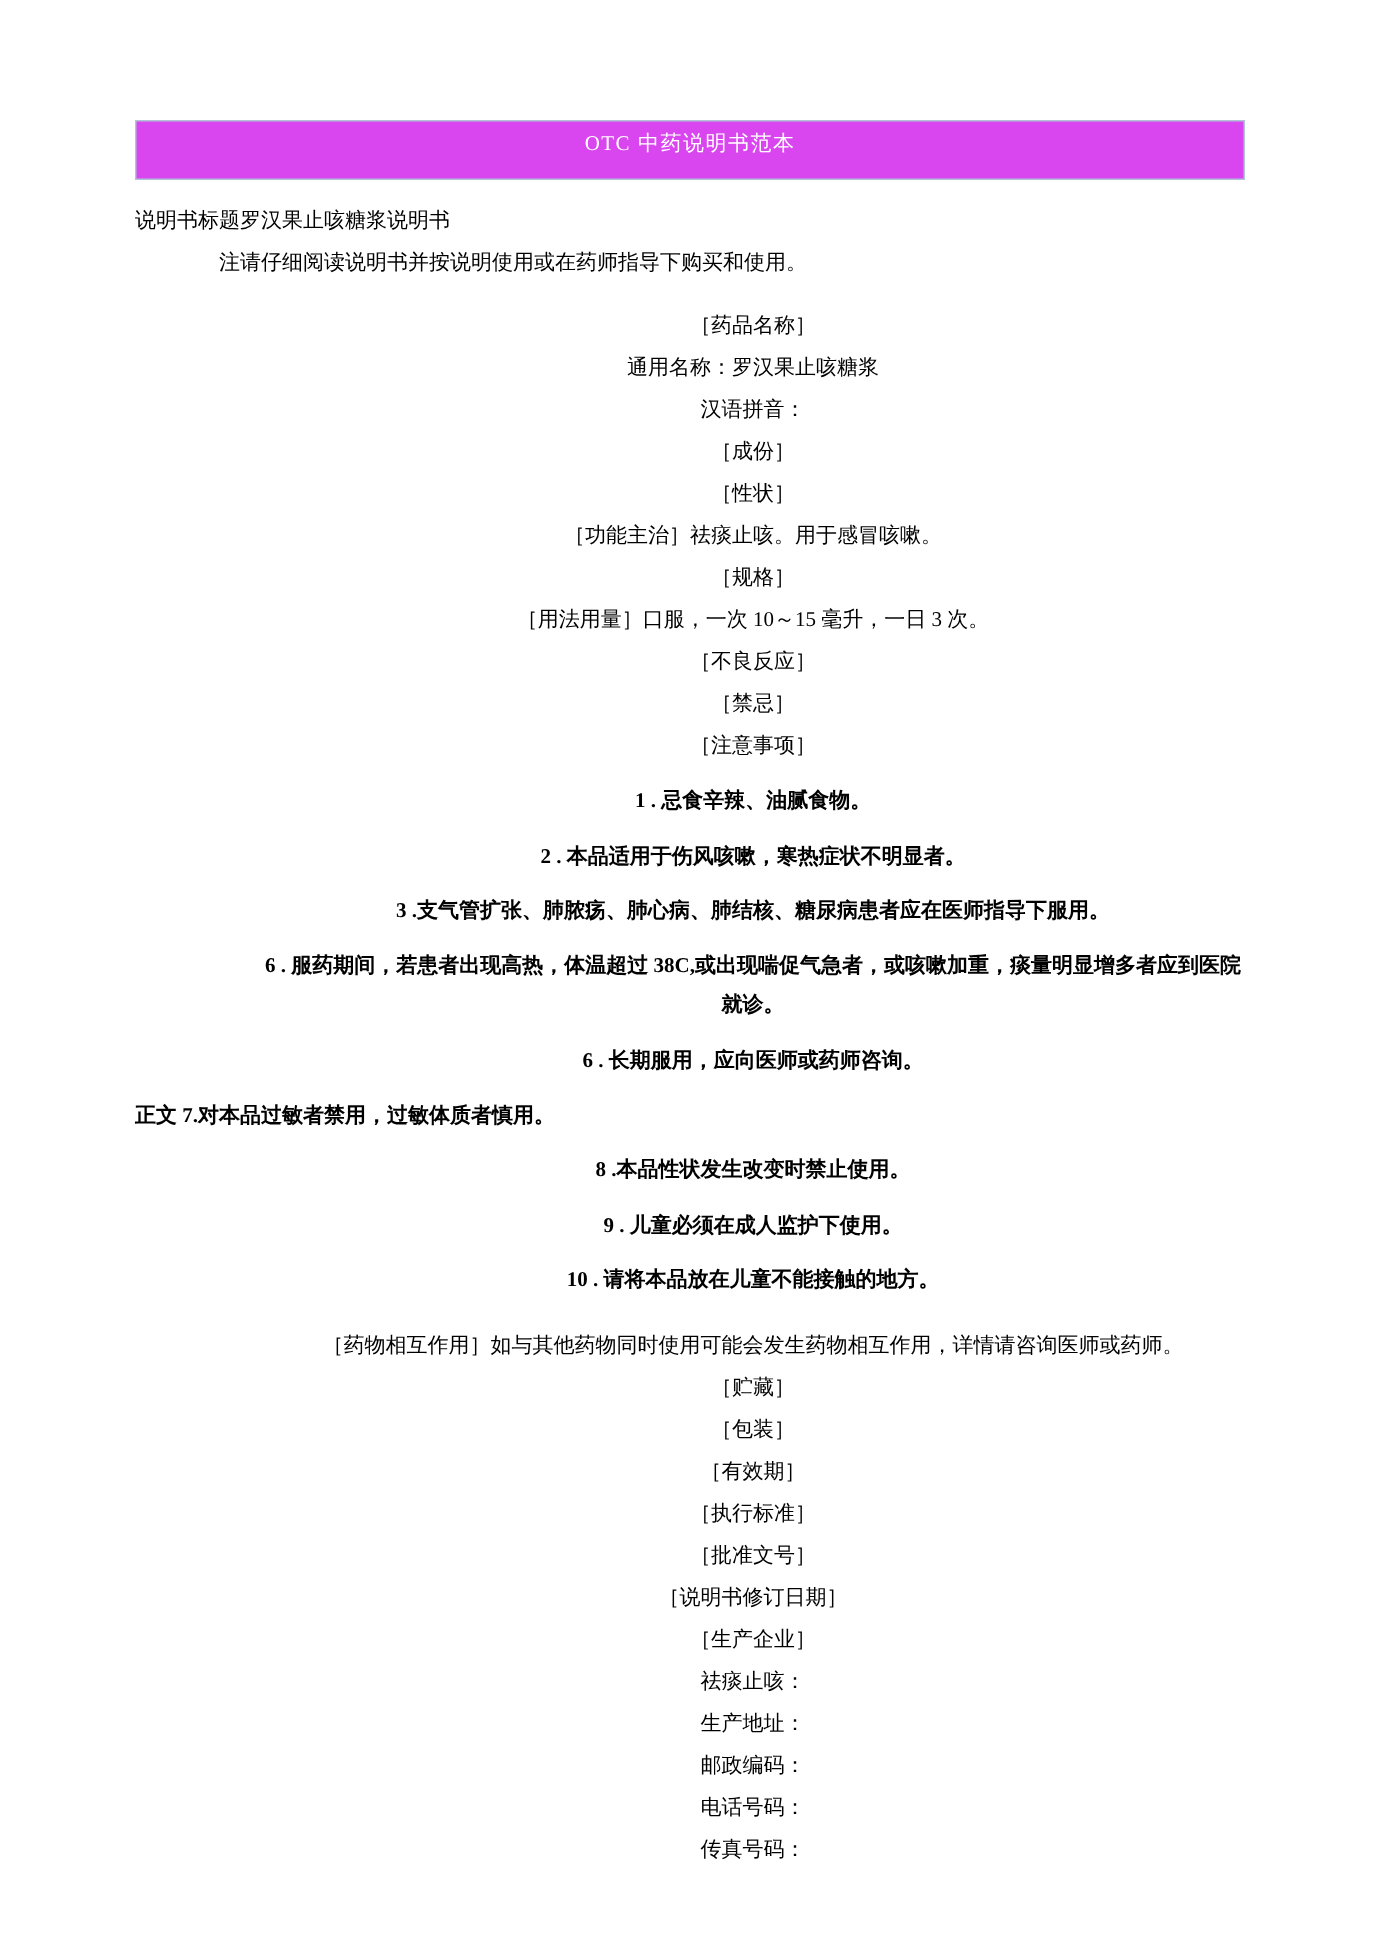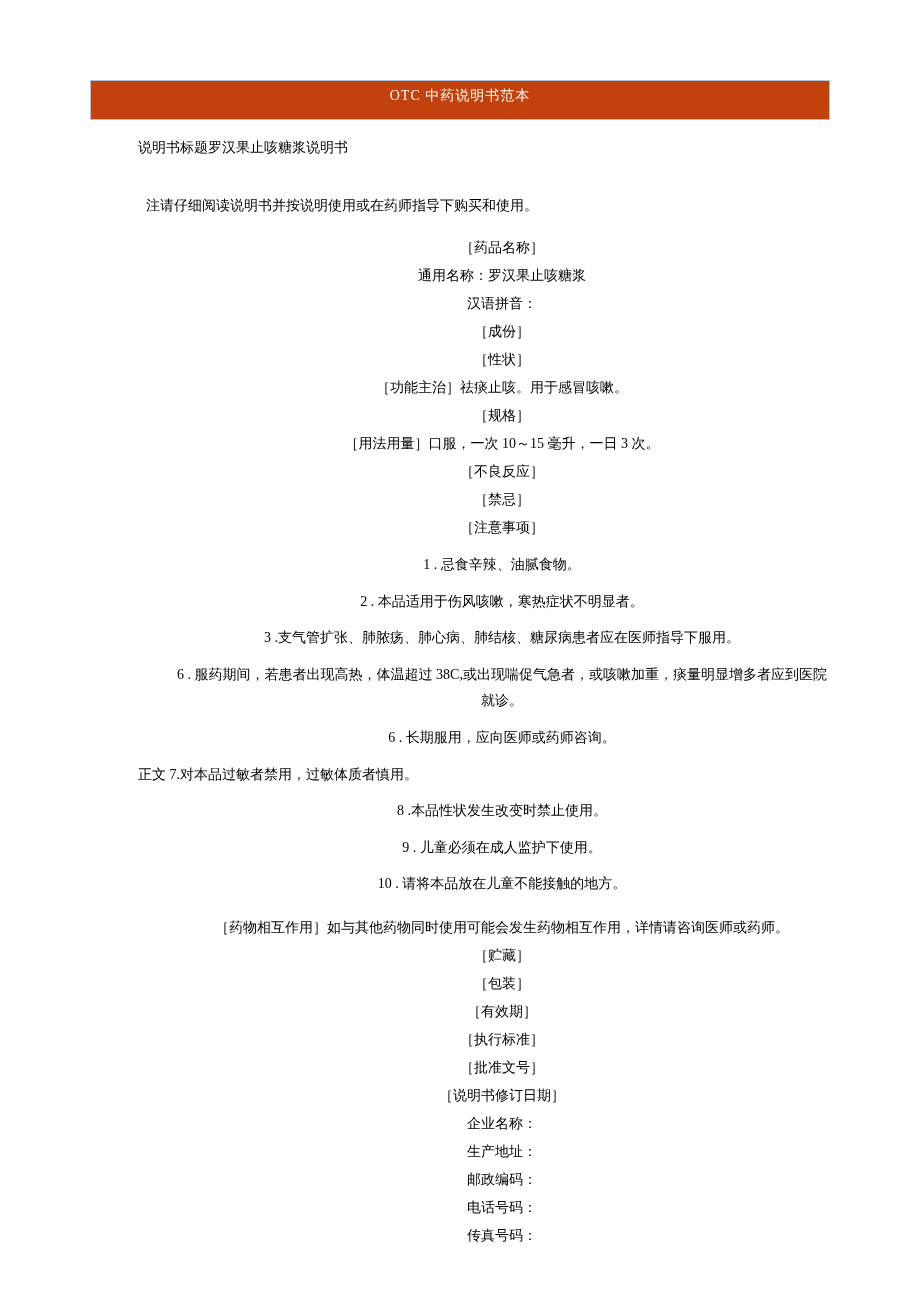--- a/index.html
+++ b/index.html
@@ -8,48 +8,47 @@
     background: #ffffff;
     font-family: "SimSun", "宋体", serif;
     font-size: 14px;
     color: #000000;
     width: 920px;
   }
   .page {
     padding: 80px 90px 60px 90px;
   }
   .banner {
-    background: #c2410c;
+    background: #d946ef;
     border: 1px solid #b0c4d8;
     color: #ffffff;
     text-align: center;
     padding: 6px 0 14px 0;
     font-size: 14px;
     margin-bottom: 14px;
     letter-spacing: 1px;
   }
   .line {
     line-height: 2.0;
     margin: 0;
   }
   .spaced {
     line-height: 1.9;
     margin: 10px 0;
+    font-weight: bold;
   }
   .indent1 {
     padding-left: 56px;
-    margin-top: 30px;
   }
   .indent2 {
     padding-left: 84px;
     text-align: center;
   }
   .no-indent {
     padding-left: 0;
-    margin-left: 48px;
   }
 </style>
 </head>
 <body>
 
 <div class="page">
 
   <div class="banner">OTC 中药说明书范本</div>
 
   <p class="line no-indent">说明书标题罗汉果止咳糖浆说明书</p>
@@ -83,19 +82,20 @@
 
   <div style="height:6px"></div>
 
   <p class="line indent2">［药物相互作用］如与其他药物同时使用可能会发生药物相互作用，详情请咨询医师或药师。</p>
   <p class="line indent2">［贮藏］</p>
   <p class="line indent2">［包装］</p>
   <p class="line indent2">［有效期］</p>
   <p class="line indent2">［执行标准］</p>
   <p class="line indent2">［批准文号］</p>
   <p class="line indent2">［说明书修订日期］</p>
-  <p class="line indent2">企业名称：</p>
+  <p class="line indent2">［生产企业］</p>
+  <p class="line indent2">祛痰止咳：</p>
   <p class="line indent2">生产地址：</p>
   <p class="line indent2">邮政编码：</p>
   <p class="line indent2">电话号码：</p>
   <p class="line indent2">传真号码：</p>
 
 </div>
 
 </body></html>

